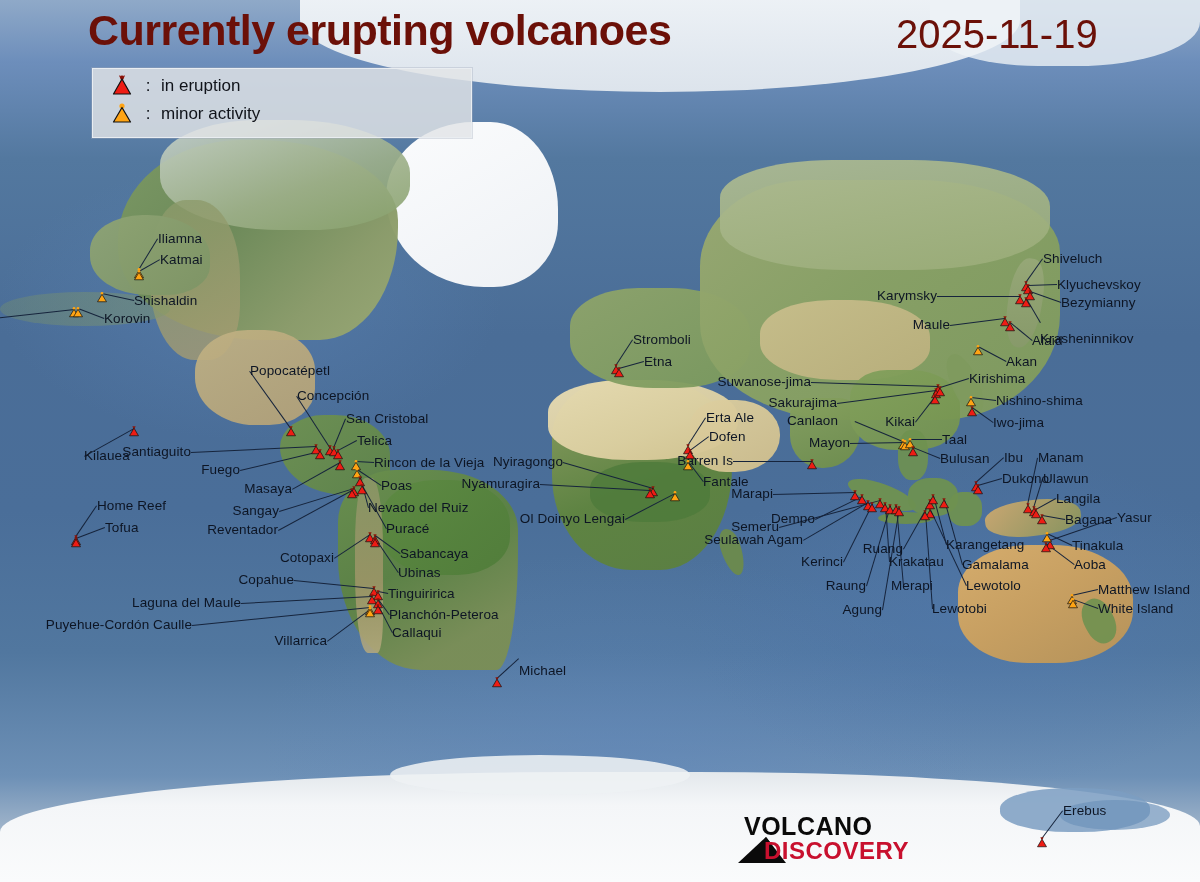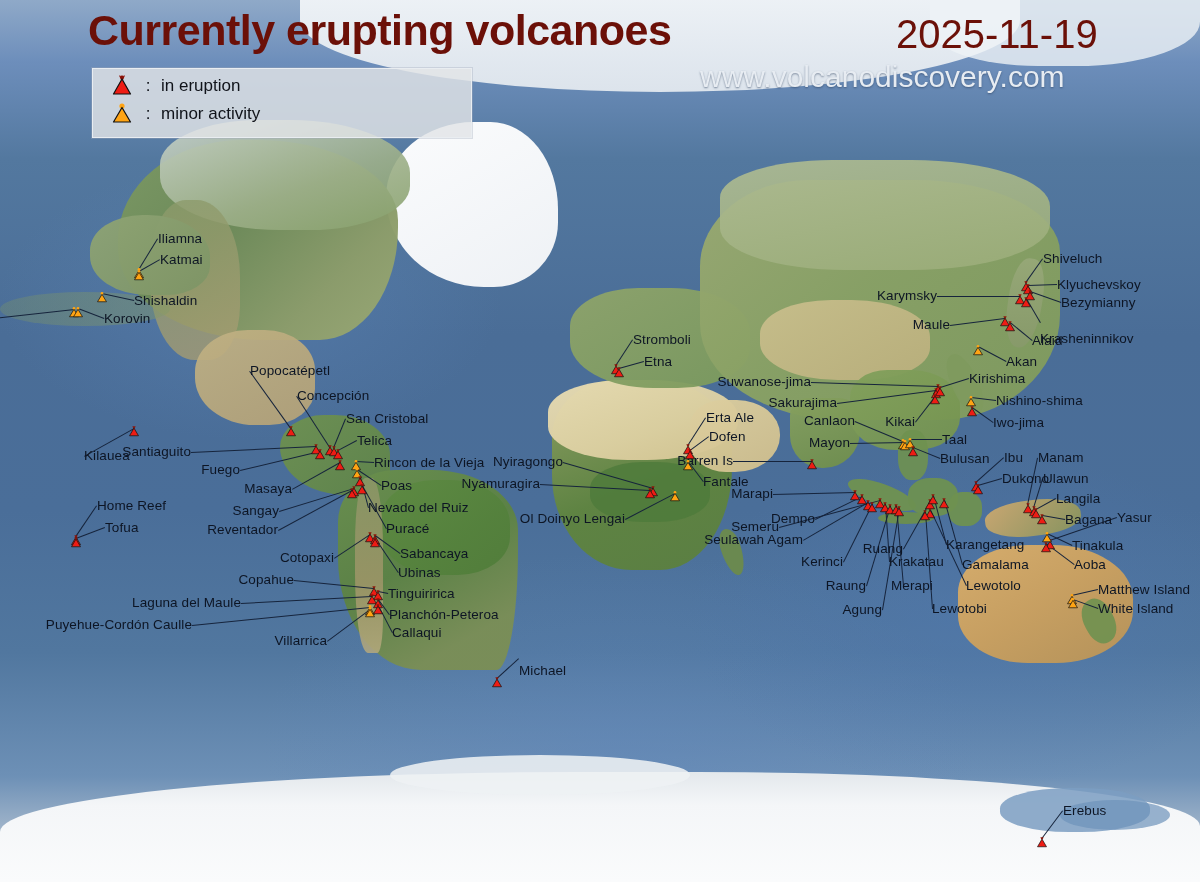--- a/index.html
+++ b/index.html
@@ -144,21 +144,20 @@
     <div class="landmass" style="left:898px;top:430px;width:30px;height:50px;border-radius:42%;background:#6f9150;opacity:.9;"></div>
     <div class="landmass" style="left:985px;top:500px;width:96px;height:36px;border-radius:40% 50% 40% 50%;transform:rotate(-8deg);background:linear-gradient(140deg,#cfa96f,#89955c);opacity:.95;"></div>
     <div class="landmass" style="left:958px;top:545px;width:175px;height:118px;border-radius:40% 46% 44% 40%;background:linear-gradient(150deg,#d9ae6b,#caa05f 50%,#b79358);opacity:.97;"></div>
     <div class="landmass" style="left:1084px;top:598px;width:30px;height:46px;border-radius:50% 40% 50% 40%;transform:rotate(-30deg);background:#6f9150;opacity:.9;"></div>
   </div>
 
   <div class="sky-band" style="pointer-events:none;opacity:0;"></div>
 
   <div class="title">Currently erupting volcanoes</div>
   <div class="date">2025-11-19</div>
-  <div class="weburl">www.volcanodiscovery.com</div>
 
   <div class="legend">
     <div class="legend-row r1">
       <span class="legend-ico">
         <svg viewBox="0 0 26 26">
           <path d="M11.2 3 L14.8 3 L14.4 6.4 L11.6 6.4 Z" fill="#8c1208"></path>
           <path d="M10.6 2.6 L12.0 5.6 M15.4 2.6 L14.0 5.6 M13 2.2 L13 5.4" stroke="#8c1208" stroke-width="1.1" fill="none"></path>
           <path d="M13 6 L21.5 21 L4.5 21 Z" fill="#ee1c14" stroke="#101010" stroke-width="1.2" stroke-linejoin="round"></path>
         </svg>
       </span>
@@ -310,21 +309,21 @@
       <div class="lbl" style="top: 332px; left: 1040px;">Krasheninnikov</div>
       <div class="lbl" style="top: 318px; left: auto; right: 250px;">Maule</div>
       <div class="lbl" style="top: 334px; left: 1032px;">Alaid</div>
       <div class="lbl" style="top: 355px; left: 1006px;">Akan</div>
       <div class="lbl" style="top: 375px; left: auto; right: 389px;">Suwanose-jima</div>
       <div class="lbl" style="top: 396px; left: auto; right: 363px;">Sakurajima</div>
       <div class="lbl" style="top: 372px; left: 969px;">Kirishima</div>
       <div class="lbl" style="top: 415px; left: auto; right: 285px;">Kikai</div>
       <div class="lbl" style="top: 394px; left: 996px;">Nishino-shima</div>
       <div class="lbl" style="top: 416px; left: 993px;">Iwo-jima</div>
-      <div class="lbl" style="top: 414px; left: auto; right: 345px;">Canlaon</div>
+      <div class="lbl" style="top: 414px; left: auto; right: 362px;">Canlaon</div>
       <div class="lbl" style="top: 436px; left: auto; right: 350px;">Mayon</div>
       <div class="lbl" style="top: 433px; left: 942px;">Taal</div>
       <div class="lbl" style="top: 452px; left: 940px;">Bulusan</div>
       <div class="lbl" style="top: 451px; left: 1004px;">Ibu</div>
       <div class="lbl" style="top: 472px; left: 1002px;">Dukono</div>
       <div class="lbl" style="top: 451px; left: 1038px;">Manam</div>
       <div class="lbl" style="top: 472px; left: 1043px;">Ulawun</div>
       <div class="lbl" style="top: 492px; left: 1056px;">Langila</div>
       <div class="lbl" style="top: 513px; left: 1065px;">Bagana</div>
       <div class="lbl" style="top: 511px; left: 1117px;">Yasur</div>
@@ -1088,14 +1087,22 @@
         <div class="cone">
           <svg viewBox="0 0 26 26">
             <path d="M11.2 3 L14.8 3 L14.4 6.6 L11.6 6.6 Z" fill="#8c1208"></path>
             <path d="M10.4 2.4 L12.0 5.8 M15.6 2.4 L14.0 5.8 M13 2.0 L13 5.6" stroke="#8c1208" stroke-width="1.3" fill="none"></path>
             <path d="M13 6.2 L22 21.5 L4 21.5 Z" fill="#ee1c14" stroke="#101010" stroke-width="1.4" stroke-linejoin="round"></path>
           </svg>
         </div>
       </div>
     </div>
 
+  <div class="logo">
+    <svg class="logo-mtn" viewBox="0 0 86 30">
+      <path d="M2 29 L30 3 L50 29 Z" fill="#0a0a0a"></path>
+      <path d="M26 8 L34 8 L30 3 Z" fill="#0a0a0a"></path>
+    </svg>
+    <div class="logo-top">VOLCANO</div>
+    <div class="logo-bot">DISCOVERY</div>
+  </div>
 
 </div>
 
 </body></html>

